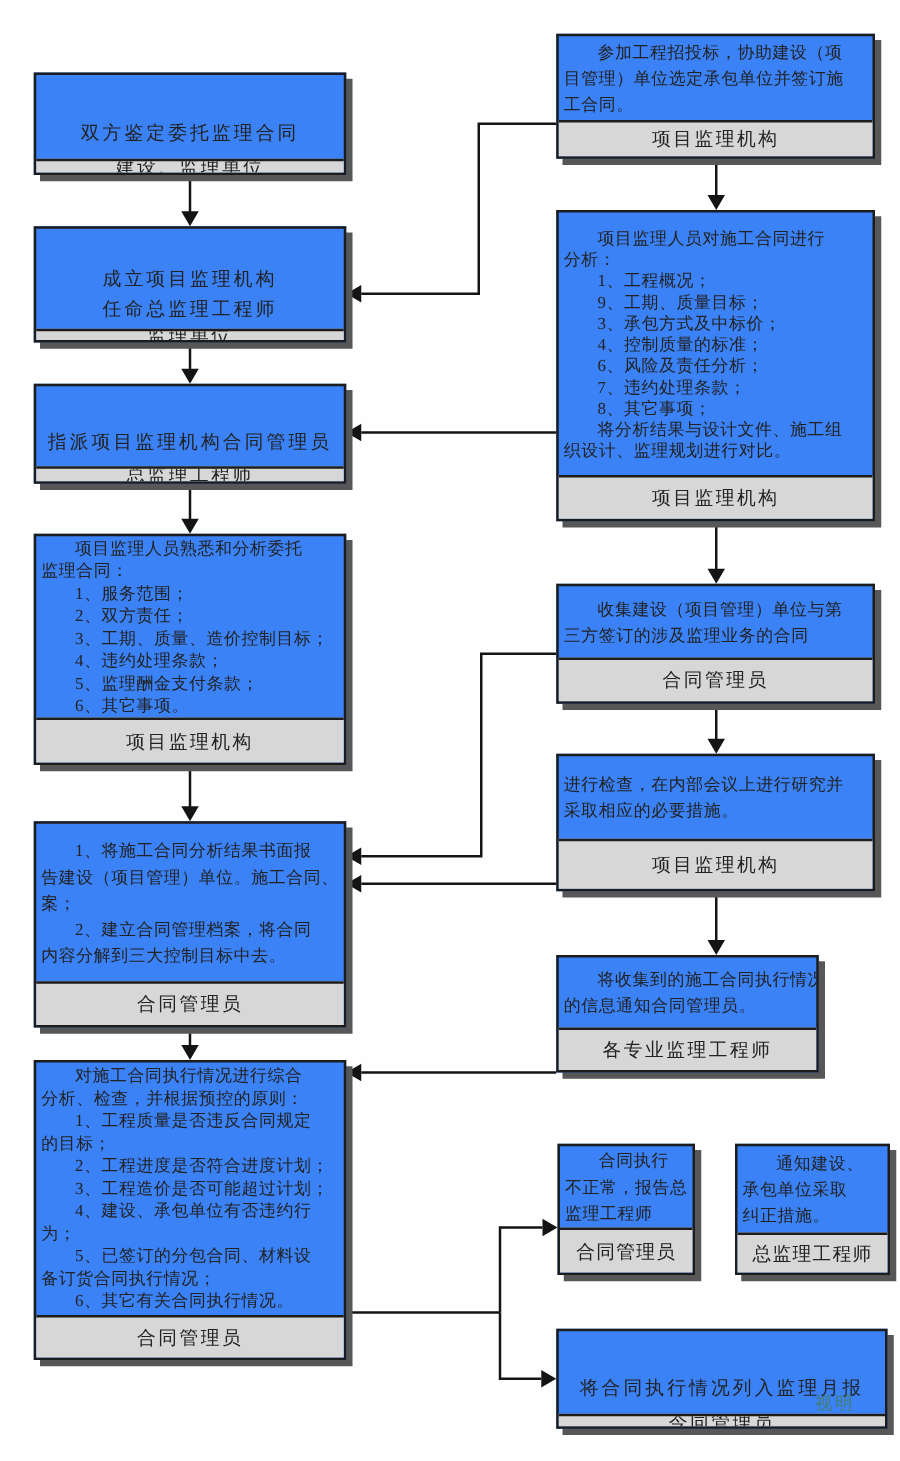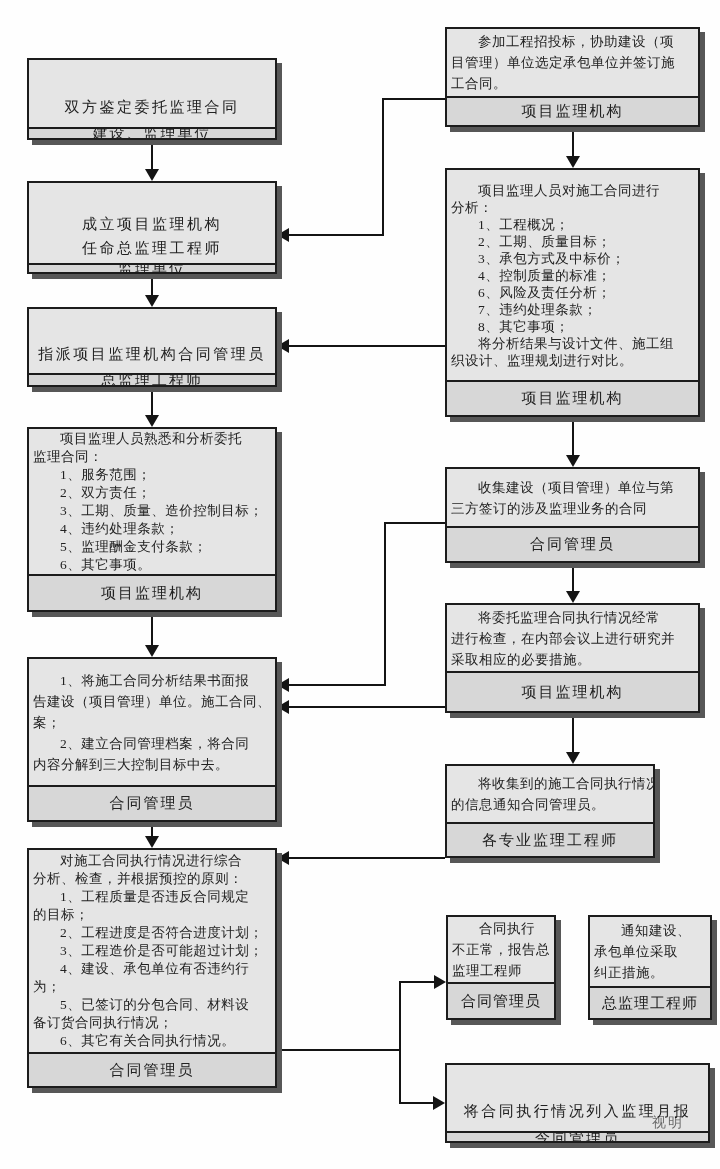--- a/index.html
+++ b/index.html
@@ -3,41 +3,41 @@
 <meta charset="utf-8">
 <style>
   html,body{margin:0;padding:0;background:#ffffff;}
   .canvas{
     position:relative;width:720px;height:1169px;background:#fefefe;
     font-family:"Liberation Serif","DejaVu Serif",serif;color:#222;
     overflow:hidden;
   }
   .wires{position:absolute;left:0;top:0;width:720px;height:1169px;}
   .box{
-    position:absolute;background:#e5e5e5;border:2px solid #1c1c1c;
+    position:absolute;background:#3b82f6;border:2px solid #1c1c1c;
     box-shadow:5px 5px 0 #575757;box-sizing:border-box;
     display:flex;flex-direction:column;
   }
   .body{
     overflow:hidden;display:flex;flex-direction:column;justify-content:center;
     padding:0 4px;box-sizing:border-box;flex:none;
   }
   .body.center{align-items:center;text-align:center;margin-top:26px;}
   .ln{font-size:13.5px;line-height:21px;white-space:nowrap;letter-spacing:0.5px;}
   .center .ln{font-size:15px;letter-spacing:2.5px;line-height:24px;}
   .tight .ln{line-height:18px;}
   .xtight .ln{line-height:17px;}
   .ind{text-indent:2em;}
   .role{
     flex:1;display:flex;align-items:center;justify-content:center;
     background:#d7d7d7;border-top:2px solid #1c1c1c;
     font-size:15px;letter-spacing:2px;overflow:hidden;white-space:nowrap;
   }
   .watermark{
-    position:absolute;left:652px;top:1114px;color:#000000;opacity:.55;
+    position:absolute;left:652px;top:1114px;color:#4d7c0f;opacity:.55;
     font-size:14px;letter-spacing:2px;
   }
   svg polyline{fill:none;stroke:#141414;stroke-width:2;}
   svg polygon{fill:#141414;stroke:none;}
 </style>
 </head>
 <body>
 
 <div class="canvas">
 
@@ -152,21 +152,21 @@
         <div class="ln">工合同。</div>
       </div>
     <div class="role">项目监理机构</div>
   </div>
 
   <div class="box" style="left:445px;top:168px;width:255px;height:249px">
     <div class="body xtight" style="height:210px">
         <div class="ln ind">项目监理人员对施工合同进行</div>
         <div class="ln">分析：</div>
         <div class="ln ind">1、工程概况；</div>
-        <div class="ln ind">2、工期、质量目标；</div>
+        <div class="ln ind">9、工期、质量目标；</div>
         <div class="ln ind">3、承包方式及中标价；</div>
         <div class="ln ind">4、控制质量的标准；</div>
         <div class="ln ind">6、风险及责任分析；</div>
         <div class="ln ind">7、违约处理条款；</div>
         <div class="ln ind">8、其它事项；</div>
         <div class="ln ind">将分析结果与设计文件、施工组</div>
         <div class="ln">织设计、监理规划进行对比。</div>
       </div>
     <div class="role">项目监理机构</div>
   </div>
@@ -174,21 +174,20 @@
   <div class="box" style="left:445px;top:467px;width:255px;height:96px">
     <div class="body" style="height:57px">
         <div class="ln ind">收集建设（项目管理）单位与第</div>
         <div class="ln">三方签订的涉及监理业务的合同</div>
       </div>
     <div class="role">合同管理员</div>
   </div>
 
   <div class="box" style="left:445px;top:603px;width:255px;height:110px">
     <div class="body" style="height:66px">
-        <div class="ln ind">将委托监理合同执行情况经常</div>
         <div class="ln">进行检查，在内部会议上进行研究并</div>
         <div class="ln">采取相应的必要措施。</div>
       </div>
     <div class="role">项目监理机构</div>
   </div>
 
   <div class="box" style="left:445px;top:764px;width:210px;height:94px">
     <div class="body" style="height:56px">
         <div class="ln ind">将收集到的施工合同执行情况</div>
         <div class="ln">的信息通知合同管理员。</div>

